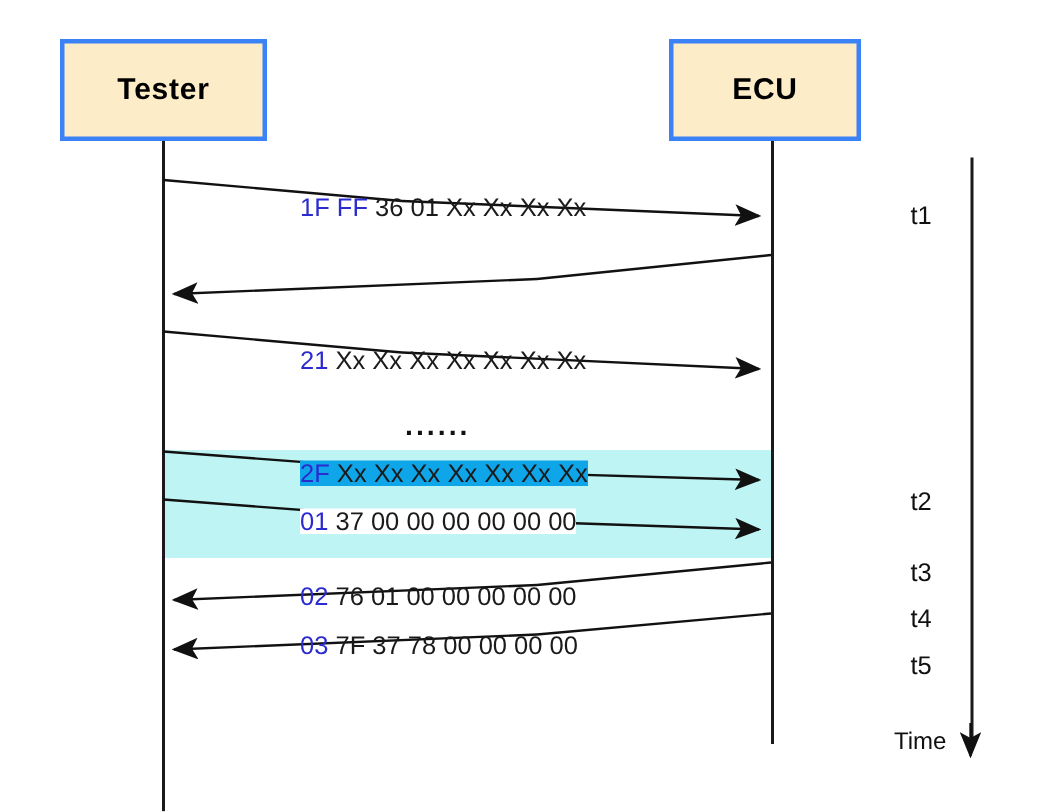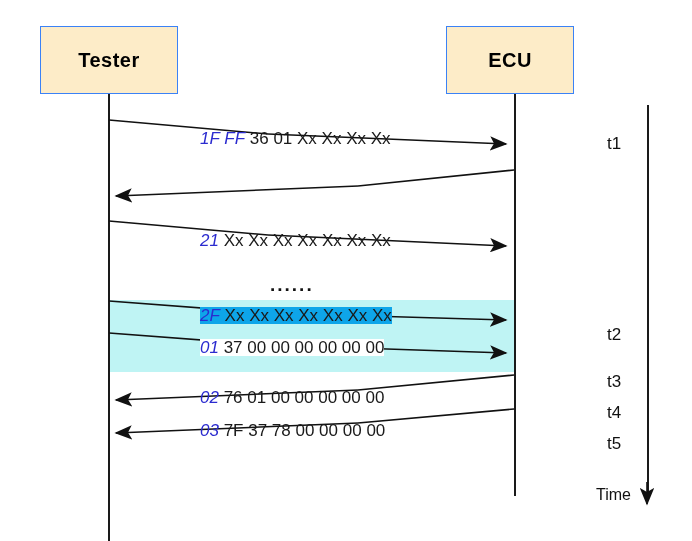--- a/index.html
+++ b/index.html
@@ -14,21 +14,21 @@
     position: relative;
     width: 692px;
     height: 541px;
     background: #ffffff;
     overflow: hidden;
   }
   
   .actor-box {
     position: absolute;
     background: #fdecc8;
-    border: 1px solid #3b82f6;
+    border: 3px solid #3b82f6;
     box-sizing: border-box;
     display: flex;
     align-items: center;
     justify-content: center;
     font-weight: bold;
     font-size: 20px;
     color: #000000;
     letter-spacing: 0.5px;
   }
   #tester-box { left: 40px; top: 26px; width: 138px; height: 68px; }
@@ -65,21 +65,21 @@
     top: 0;
     overflow: visible;
   }
   .msg-label {
     position: absolute;
     font-size: 17px;
     color: #111111;
     white-space: nowrap;
     line-height: 1;
   }
-  .msg-label .hex-head { color: #2b2bcf; font-style: italic; }
+  .msg-label .hex-head { color: #2b2bcf; }
   .msg-label .hex-body { color: #1a1a1a; }
 
   
   #ellipsis {
     position: absolute;
     left: 270px;
     top: 274px;
     font-size: 19px;
     letter-spacing: 2px;
     color: #111111;

